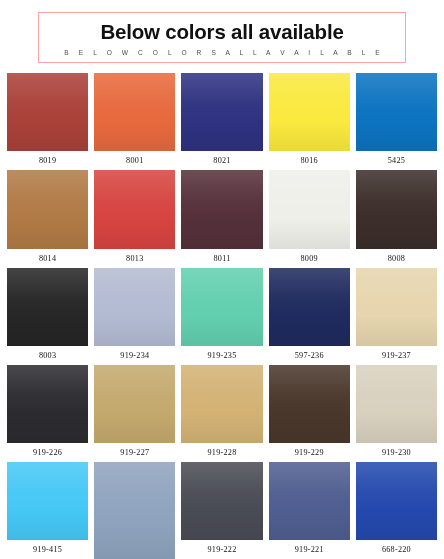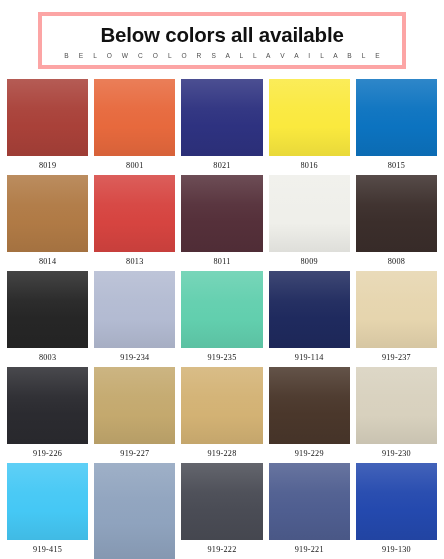--- a/index.html
+++ b/index.html
@@ -20,21 +20,21 @@
     height: 559px;
     box-sizing: border-box;
     background: #ffffff;
     display: flex;
     flex-direction: column;
   }
 
   
   #header-banner {
     margin: 12px 38px 0 38px;
-    border: 4px solid #fca5a5;
+    border: 1px solid #fca5a5;
     background: #ffffff;
     padding: 7px 0 6px 0;
     text-align: center;
     box-sizing: border-box;
   }
   #header-title {
     font-family: "Liberation Sans", sans-serif;
     font-weight: bold;
     font-size: 20.5px;
     color: #111111;
@@ -129,21 +129,21 @@
         <div class="swatch-cell">
           <div class="swatch-chip" style="background-color: rgb(46, 50, 128);"></div>
           <div class="swatch-label">8021</div>
         </div>
         <div class="swatch-cell">
           <div class="swatch-chip" style="background-color: rgb(250, 233, 62);"></div>
           <div class="swatch-label">8016</div>
         </div>
         <div class="swatch-cell">
           <div class="swatch-chip" style="background-color: rgb(12, 115, 192);"></div>
-          <div class="swatch-label">8015</div>
+          <div class="swatch-label">5425</div>
         </div>
       </div>
       <div class="swatch-row">
         <div class="swatch-cell">
           <div class="swatch-chip" style="background-color: rgb(176, 122, 69);"></div>
           <div class="swatch-label">8014</div>
         </div>
         <div class="swatch-cell">
           <div class="swatch-chip" style="background-color: rgb(214, 68, 64);"></div>
           <div class="swatch-label">8013</div>
@@ -169,21 +169,21 @@
         <div class="swatch-cell">
           <div class="swatch-chip" style="background-color: rgb(179, 187, 210);"></div>
           <div class="swatch-label">919-234</div>
         </div>
         <div class="swatch-cell">
           <div class="swatch-chip" style="background-color: rgb(98, 207, 174);"></div>
           <div class="swatch-label">919-235</div>
         </div>
         <div class="swatch-cell">
           <div class="swatch-chip" style="background-color: rgb(31, 42, 94);"></div>
-          <div class="swatch-label">919-114</div>
+          <div class="swatch-label">597-236</div>
         </div>
         <div class="swatch-cell">
           <div class="swatch-chip" style="background-color: rgb(230, 213, 174);"></div>
           <div class="swatch-label">919-237</div>
         </div>
       </div>
       <div class="swatch-row">
         <div class="swatch-cell">
           <div class="swatch-chip" style="background-color: rgb(43, 43, 48);"></div>
           <div class="swatch-label">919-226</div>
@@ -216,18 +216,18 @@
         <div class="swatch-cell">
           <div class="swatch-chip" style="background-color: rgb(74, 76, 85);"></div>
           <div class="swatch-label">919-222</div>
         </div>
         <div class="swatch-cell">
           <div class="swatch-chip" style="background-color: rgb(79, 94, 144);"></div>
           <div class="swatch-label">919-221</div>
         </div>
         <div class="swatch-cell">
           <div class="swatch-chip" style="background-color: rgb(36, 73, 174);"></div>
-          <div class="swatch-label">919-130</div>
+          <div class="swatch-label">668-220</div>
         </div>
       </div>
     </div>
 
 </div>
 
 </body></html>

